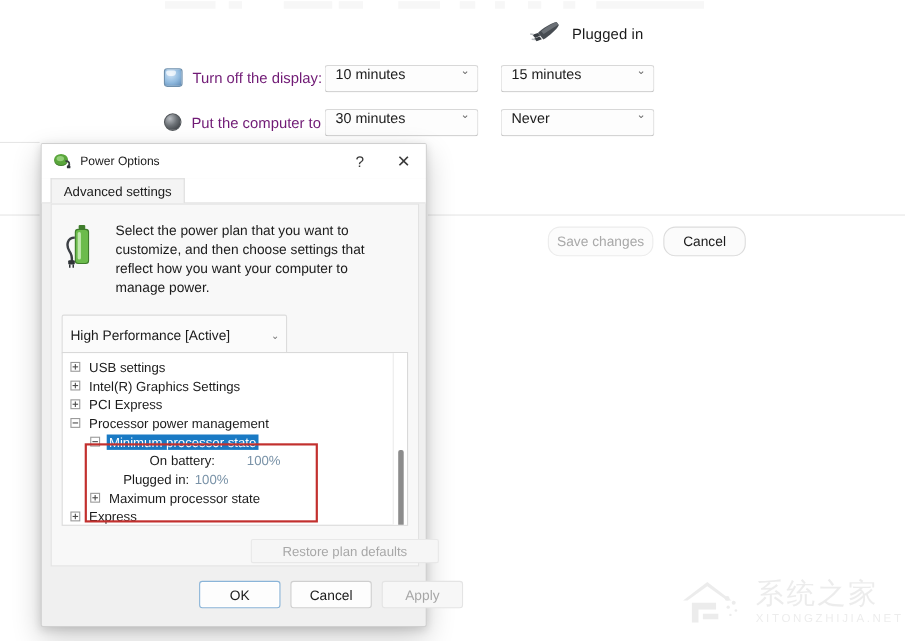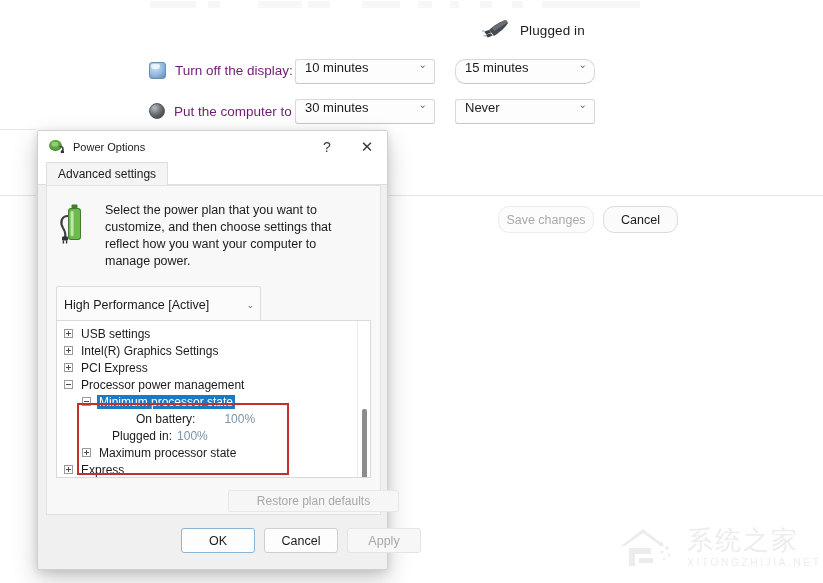--- a/index.html
+++ b/index.html
@@ -266,21 +266,21 @@
       <span class="disp-icon">
         <span class="scr"></span>
           <span class="hl"></span>
       </span>
       <span class="rowlabel">Turn off the display:</span>
     </div>
     <div class="wcombo" style="left:295px; top:59px; width:140px;">
       <span class="val">10 minutes</span>
       <span class="chev">⌄</span>
     </div>
-    <div class="wcombo" style="left:455px; top:59px; width:140px;border-radius:10px;">
+    <div class="wcombo" style="left:455px; top:59px; width:140px;">
       <span class="val">15 minutes</span>
       <span class="chev">⌄</span>
     </div>
 
     <div class="bg-row" style="left:149px; top:103px;">
       <span class="sleep-icon">
         <span class="orb"></span>
       </span>
       <span class="rowlabel">Put the computer to sleep:</span>
     </div>

